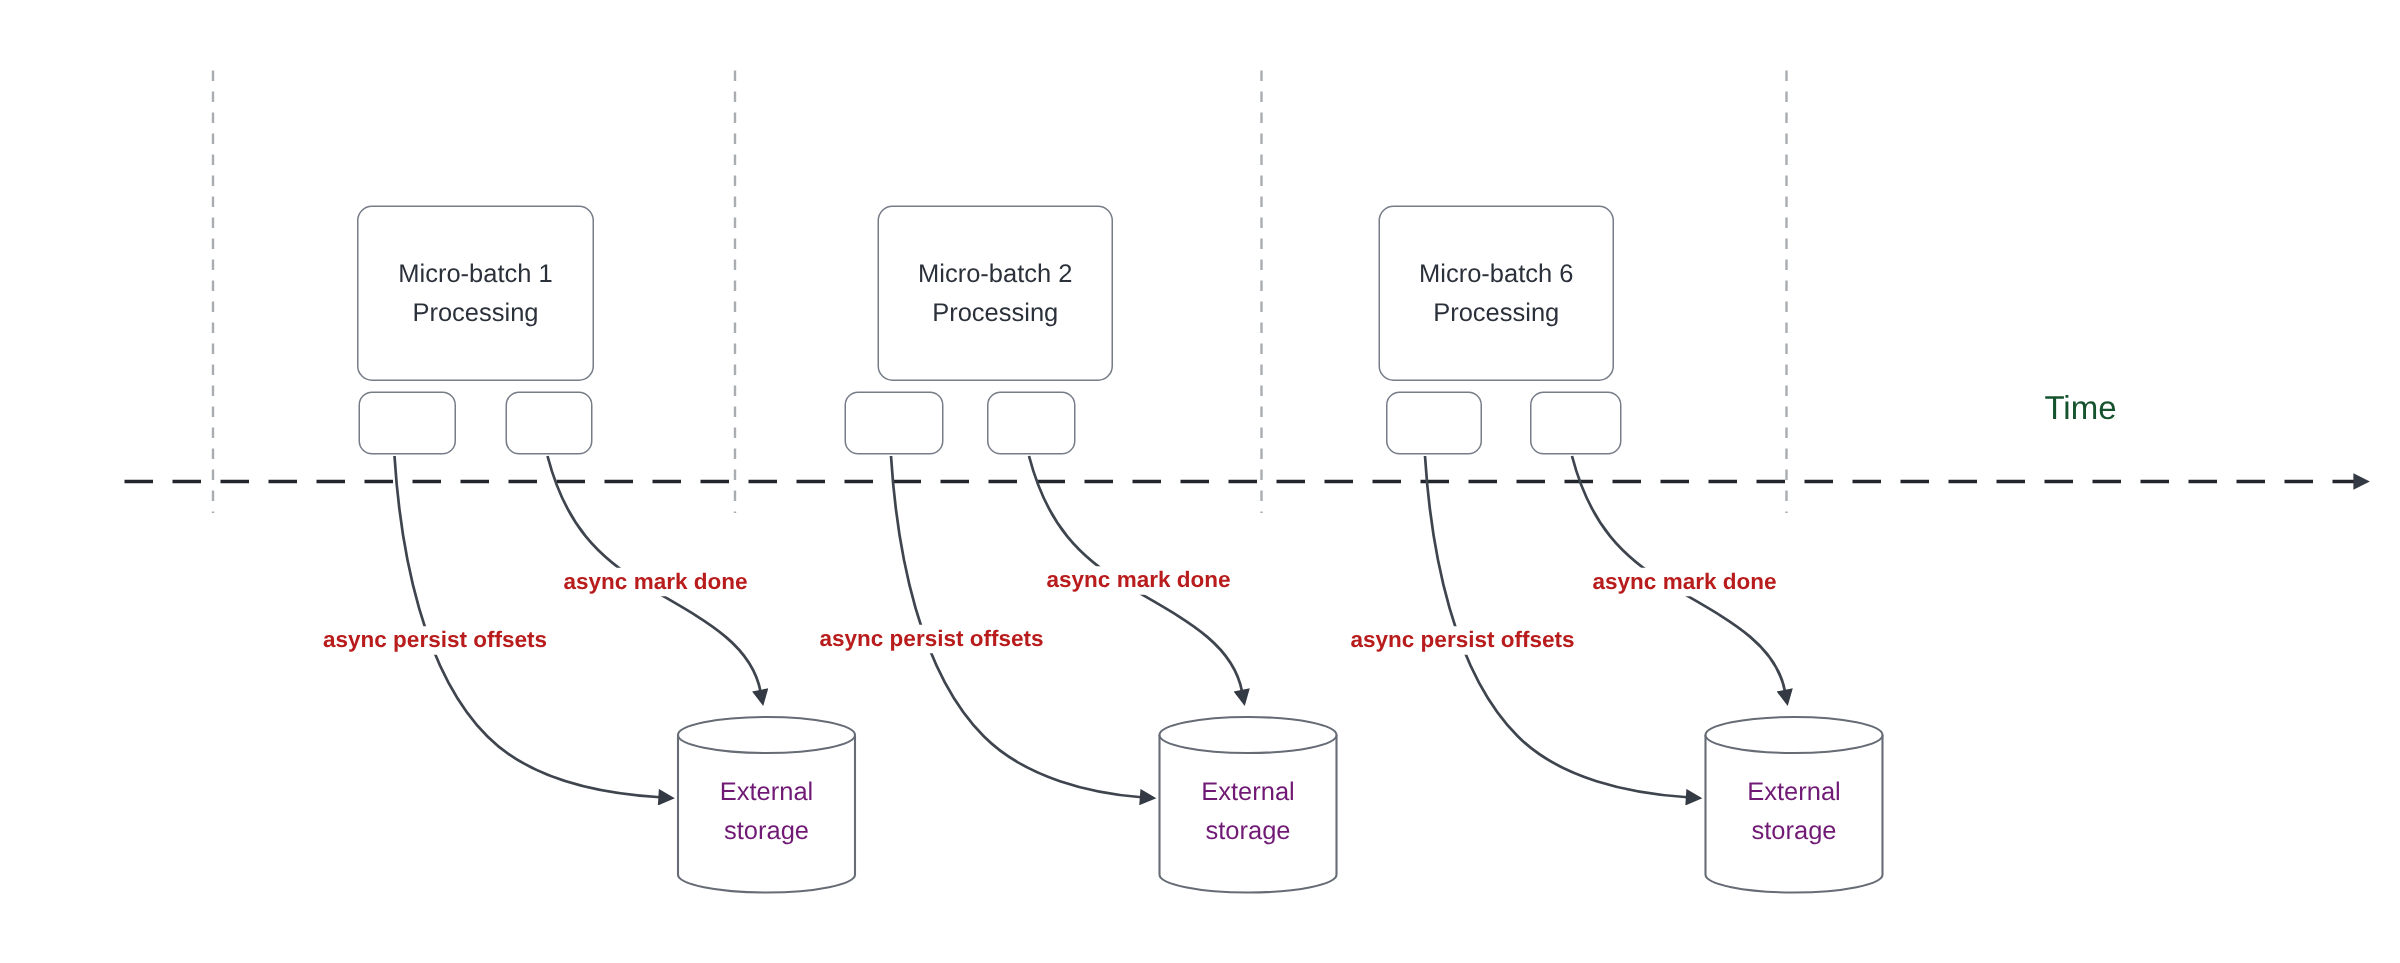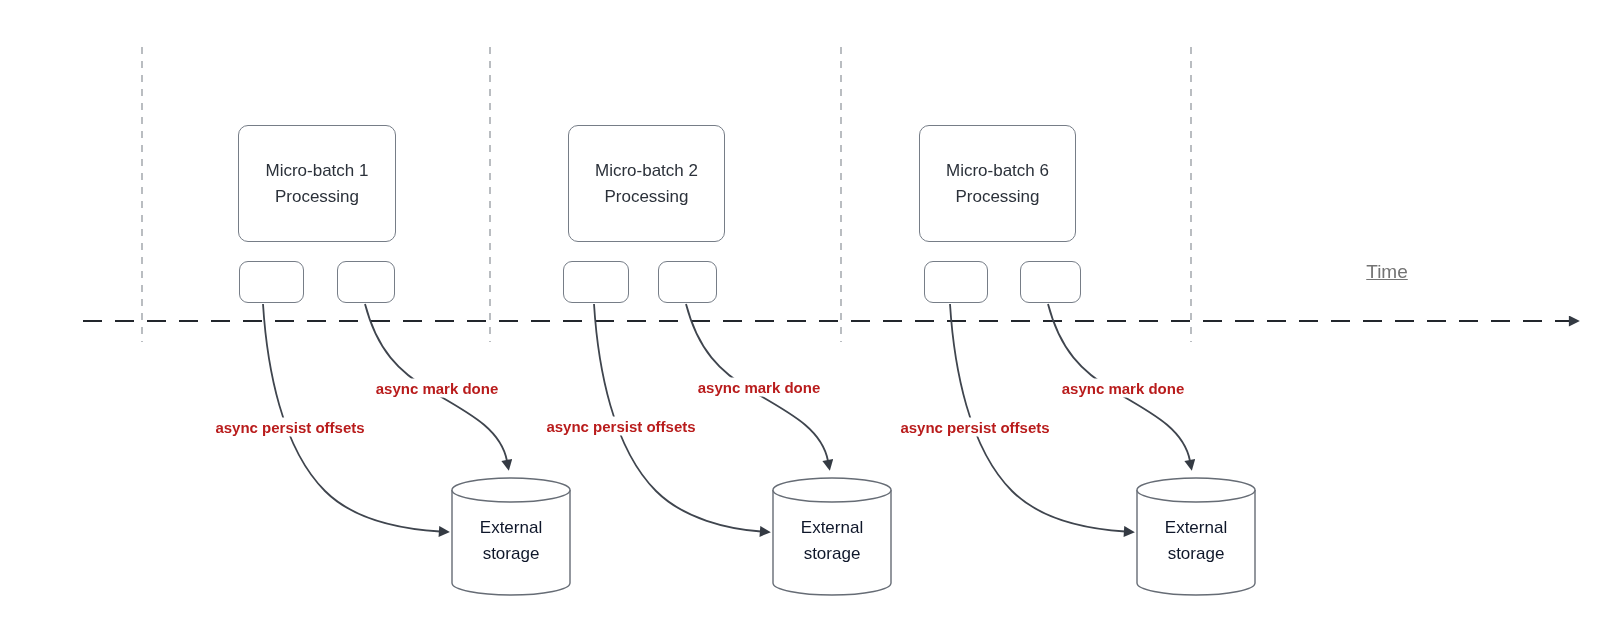--- a/index.html
+++ b/index.html
@@ -5,39 +5,39 @@
   html,body{margin:0;padding:0;background:#ffffff;}
   .canvas{
     position:relative;width:1600px;height:642px;background:#ffffff;overflow:hidden;
     font-family:"Liberation Sans", sans-serif;color:#2b313a;
   }
   .layer{position:absolute;left:0;top:0;width:1600px;height:642px;}
   .bigbox{
     position:absolute;box-sizing:border-box;
     border:1.5px solid #767d87;border-radius:10px;background:#ffffff;
     display:flex;align-items:center;justify-content:center;text-align:center;
-    font-size:17px;line-height:26px;color:#2b313a;
+    font-size:17px;line-height:26px;color:#2b313a;margin-top:12px;
   }
   .smallbox{
     position:absolute;box-sizing:border-box;
     border:1.4px solid #767d87;border-radius:9px;background:#ffffff;
   }
   .pre{white-space:pre-line;}
   .asynclabel{
     position:absolute;transform:translate(-50%,-50%);
     font-size:15px;font-weight:bold;color:#b91c1c;white-space:nowrap;
     background:#ffffff;padding:1px 3px;
   }
   .storagelabel{
     position:absolute;transform:translate(-50%,-50%);
-    font-size:17px;line-height:26px;text-align:center;color:#0f172a;
+    font-size:17px;line-height:26px;text-align:center;color:#701a75;
   }
   .timelabel{
     position:absolute;transform:translate(-50%,-50%);
-    font-size:19px;color:#737373;white-space:nowrap;text-decoration:underline;
+    font-size:22px;color:#14532d;white-space:nowrap;
   }
 </style>
 </head>
 <body>
 
 <div class="canvas">
 
   <svg class="layer" viewBox="0 0 1600 642">
     <defs>
       <marker id="arrow" viewBox="0 0 10 10" refX="1" refY="5" markerWidth="13" markerHeight="11" orient="auto-start-reverse" markerUnits="userSpaceOnUse">
@@ -79,21 +79,21 @@
     <span class="pre">Micro-batch 1
 Processing</span>
   </div>
   <div class="smallbox" style="left:239px;top:261px;width:65px;height:42px"></div>
   <div class="smallbox" style="left:337px;top:261px;width:58px;height:42px"></div>
   <div class="asynclabel" style="left:290px;top:427px">async persist offsets</div>
   <div class="asynclabel" style="left:437px;top:388px">async mark done</div>
   <div class="storagelabel pre" style="left:511px;top:541px">External
 storage</div>
 
-  <div class="bigbox" style="left:568px;top:125px;width:157px;height:117px">
+  <div class="bigbox" style="left:585px;top:125px;width:157px;height:117px">
     <span class="pre">Micro-batch 2
 Processing</span>
   </div>
   <div class="smallbox" style="left:563px;top:261px;width:66px;height:42px"></div>
   <div class="smallbox" style="left:658px;top:261px;width:59px;height:42px"></div>
   <div class="asynclabel" style="left:621px;top:426px">async persist offsets</div>
   <div class="asynclabel" style="left:759px;top:387px">async mark done</div>
   <div class="storagelabel pre" style="left:832px;top:541px">External
 storage</div>
 

